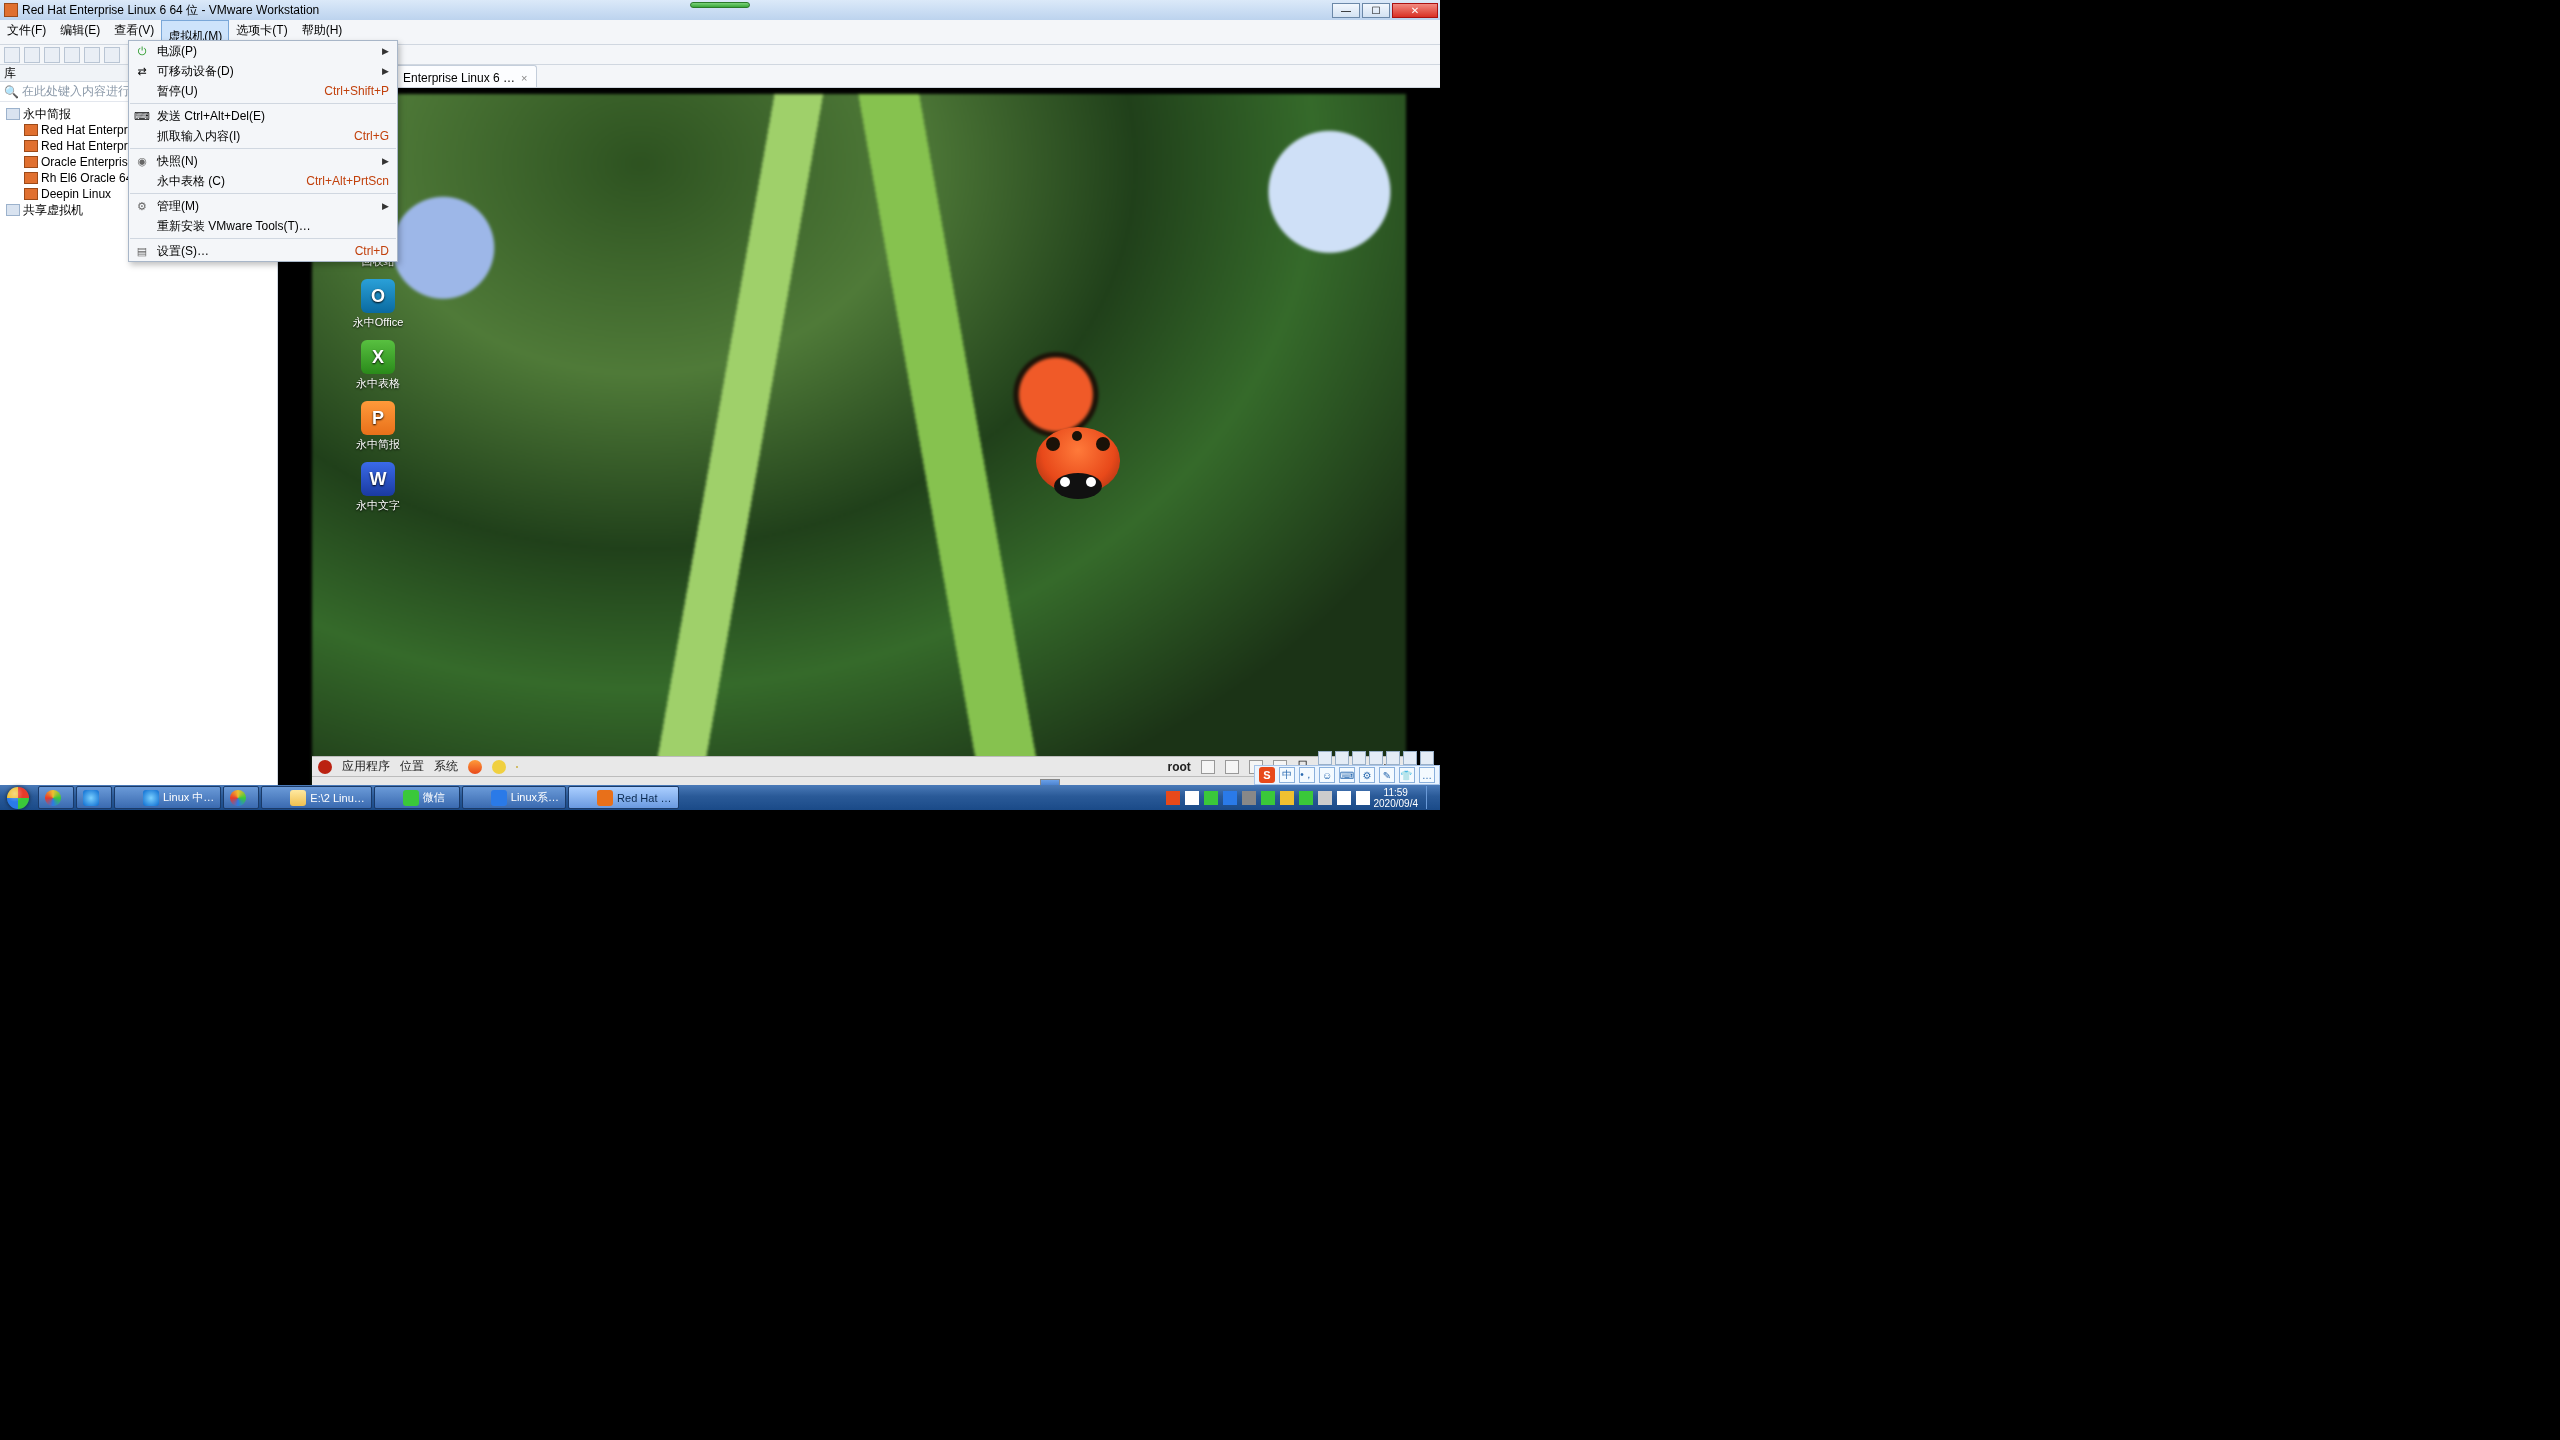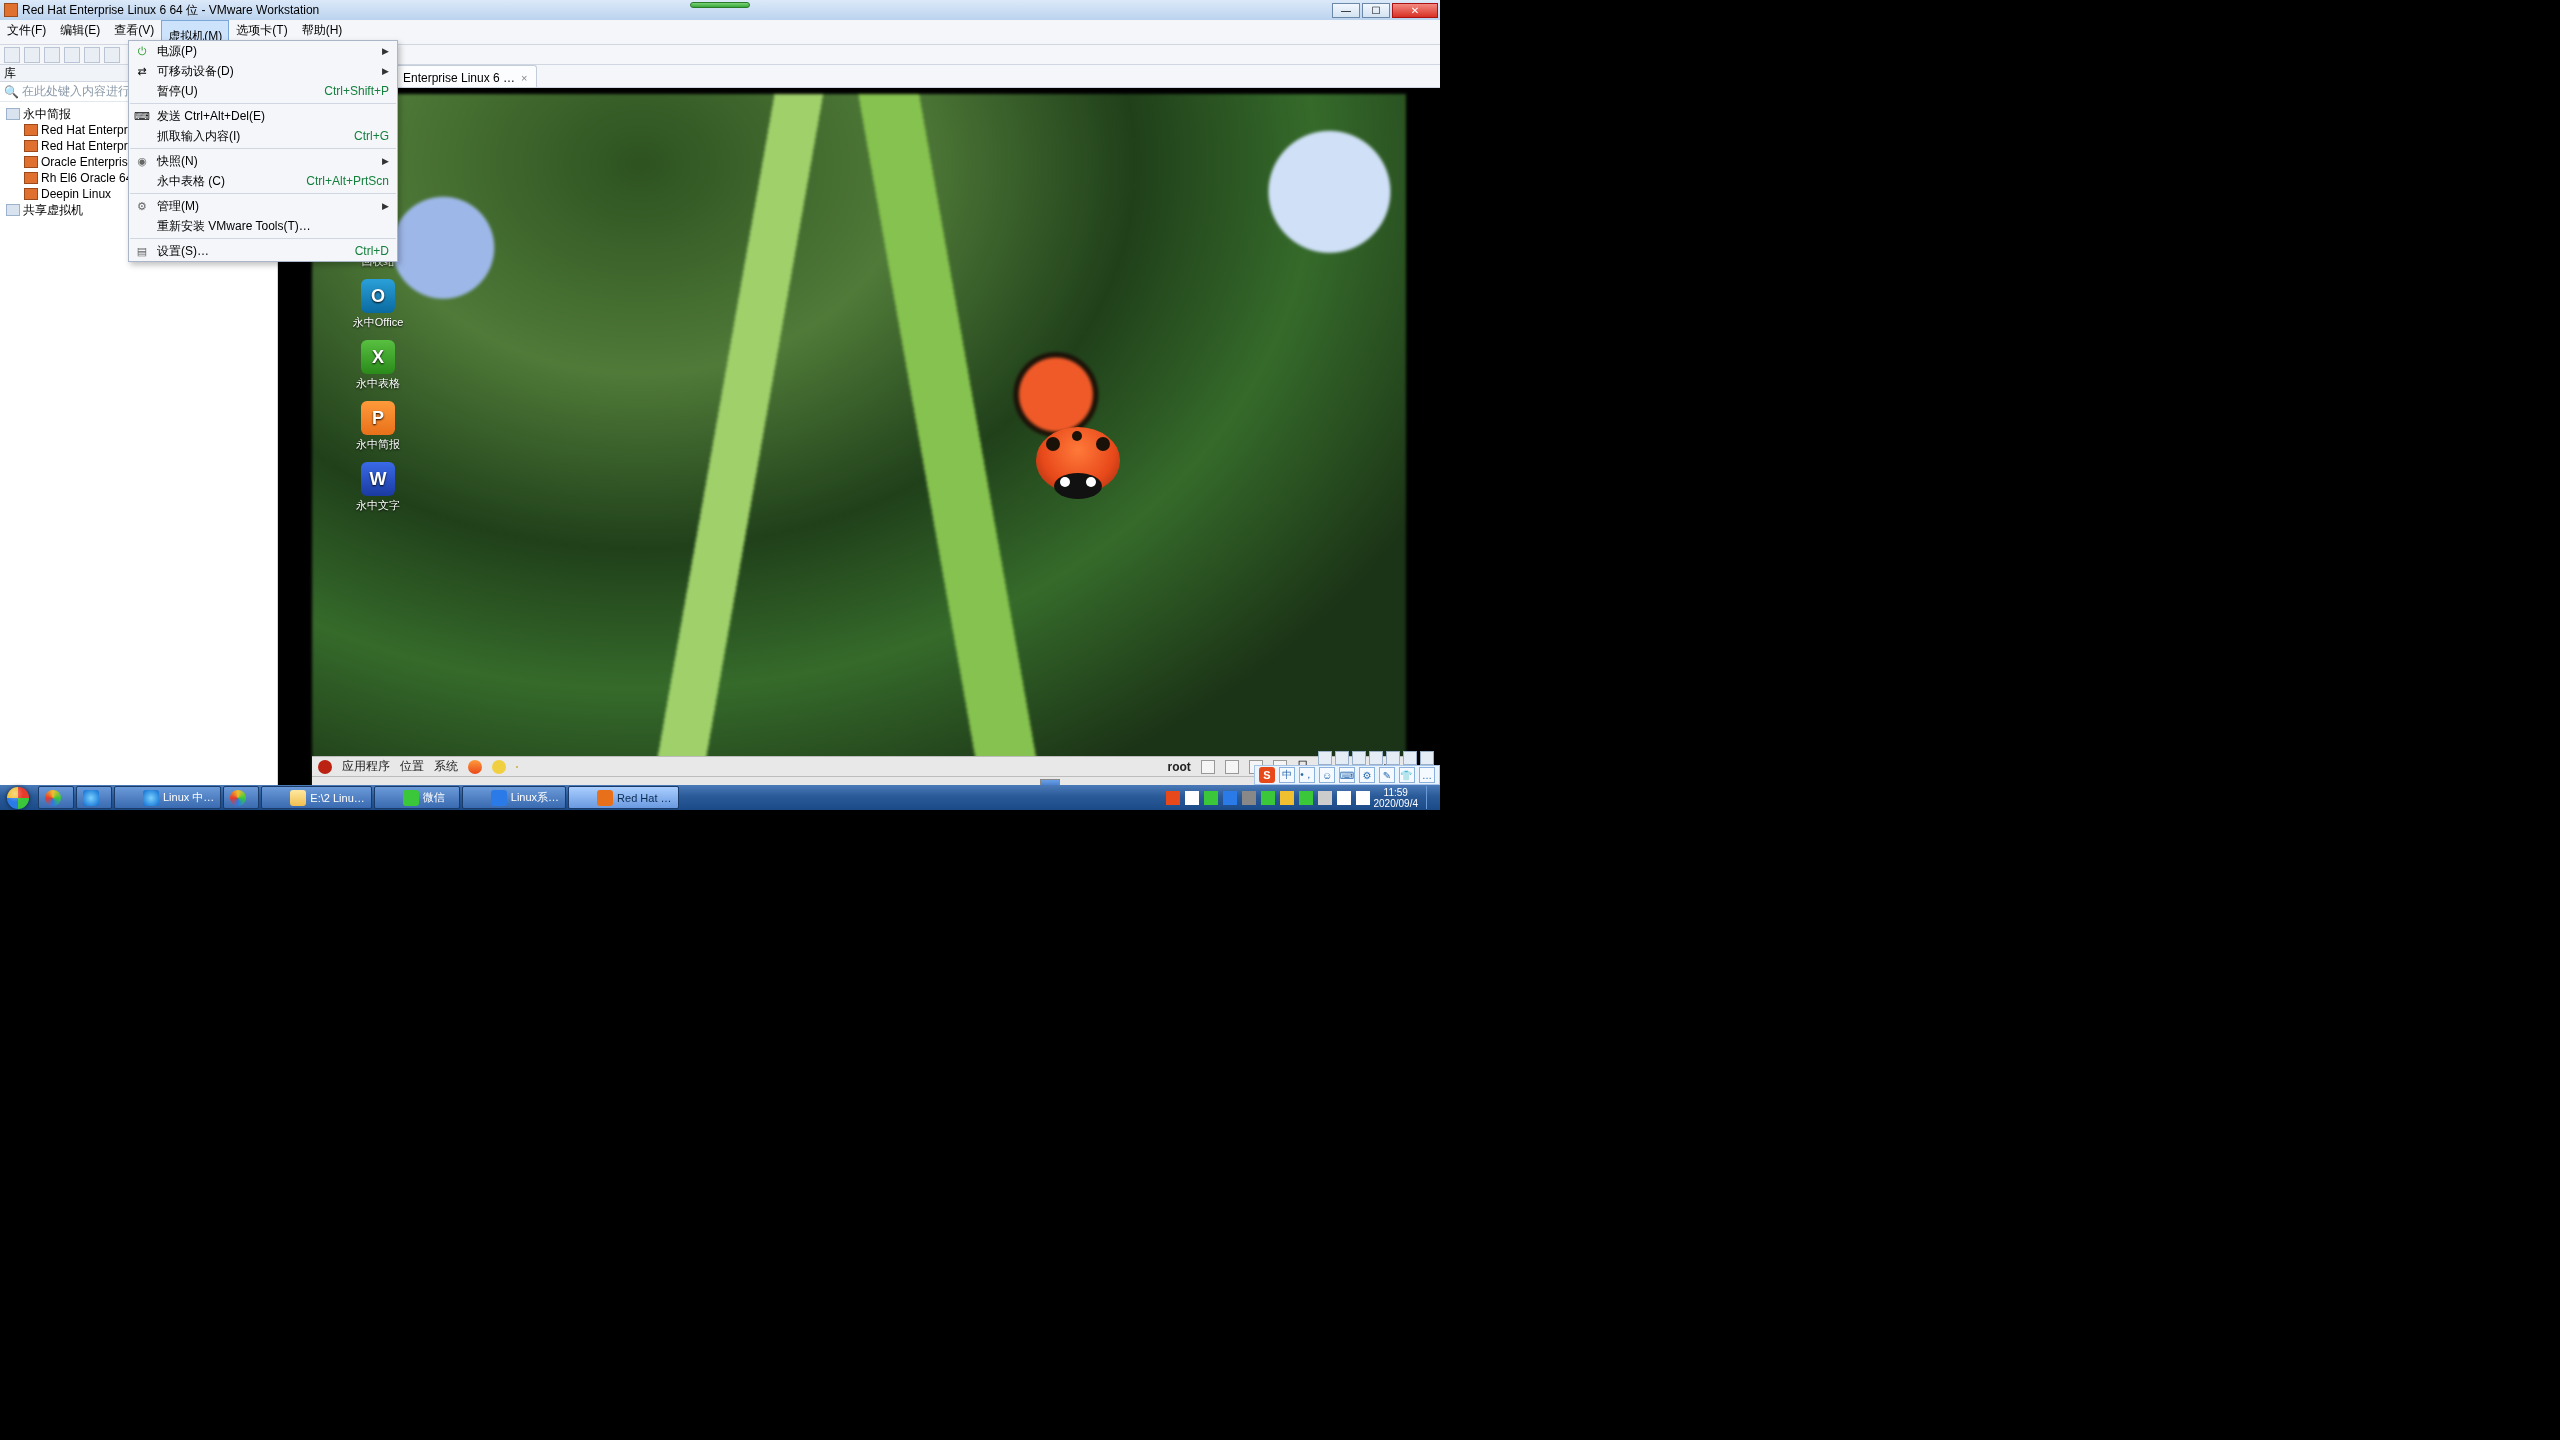--- a/index.html
+++ b/index.html
@@ -79,21 +79,21 @@
 .gnome-bottom { position:absolute; left:0; right:0; bottom:0; height:17px; background:#e8e8e8; border-top:1px solid #bcbcbc; display:flex; align-items:center; }
 .gnome-bottom .task{ margin-left:728px; width:20px;height:13px;background:linear-gradient(#6aa0e8,#2a60b0); border:1px solid #888;}
 .gnome-panel .applet{width:14px;height:14px;border-radius:50%;}
 .ff{background:linear-gradient(#ff9a3a,#e8491a);} .mail{background:#f0d040;} .note{background:#f0e070;border:1px solid #c0a020;border-radius:2px;}
 
 
 .ctx-menu { position:absolute; left:128px; top:40px; width:270px; background:#f4f6f9; border:1px solid #a8b6c8; box-shadow:2px 3px 6px rgba(0,0,0,.25); font-size:12px; z-index:50;}
 .ctx-row { height:20px; display:flex; align-items:center; padding-left:28px; position:relative; }
 .ctx-row.sep { height:0; border-top:1px solid #d0d7e0; margin:2px 1px; padding:0;}
 .ctx-row .ico { position:absolute; left:6px; width:14px; height:14px; display:flex; align-items:center; justify-content:center; font-size:11px;}
-.ctx-row .sc { margin-left:auto; padding-right:8px; color:#15803d;}
+.ctx-row .sc { margin-left:auto; padding-right:8px; color:#c2410c;}
 .ctx-row .arr { margin-left:auto; padding-right:8px; color:#333; font-size:9px;}
 .ico.power{color:#2a9a2a;} .ico.disk{color:#666;} .ico.snap{color:#666;} .ico.gear{color:#666;}
 
 .statusbar { height:17px; background:#f0f3f7; border-top:1px solid #d0d7e0; font-size:12px; padding-left:4px; display:flex; align-items:center;}
 
 
 .sogou { position:absolute; right:0; bottom:25px; height:20px; background:#eaf4ff; border:1px solid #a8c4e8; display:flex; align-items:center; padding:0 4px; gap:4px; font-size:12px;}
 .sogou .logo{width:16px;height:16px;background:#e8491a;color:#fff;display:flex;align-items:center;justify-content:center;font-weight:bold;border-radius:3px;font-size:11px;}
 .sogou .cell{width:16px;height:16px;border:1px solid #8ab0dc;background:#f4faff;display:flex;align-items:center;justify-content:center;font-size:10px;color:#2a6ab0;}
 

